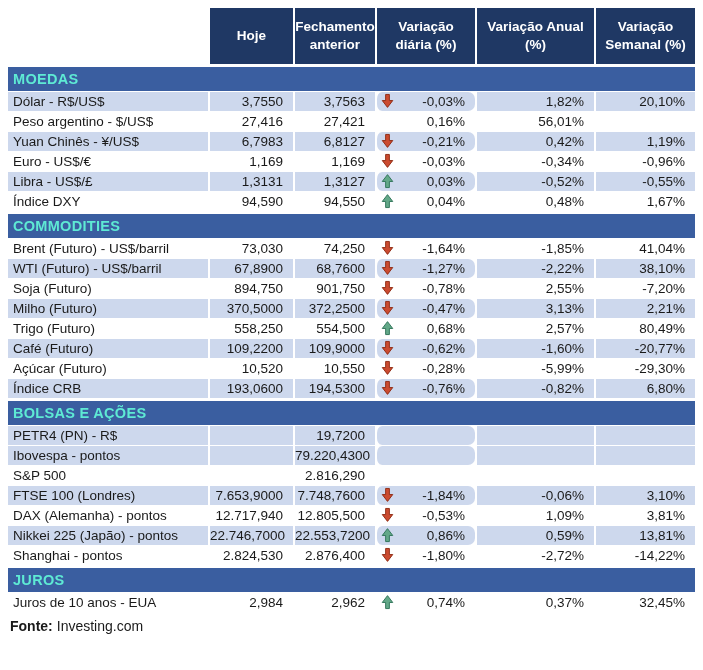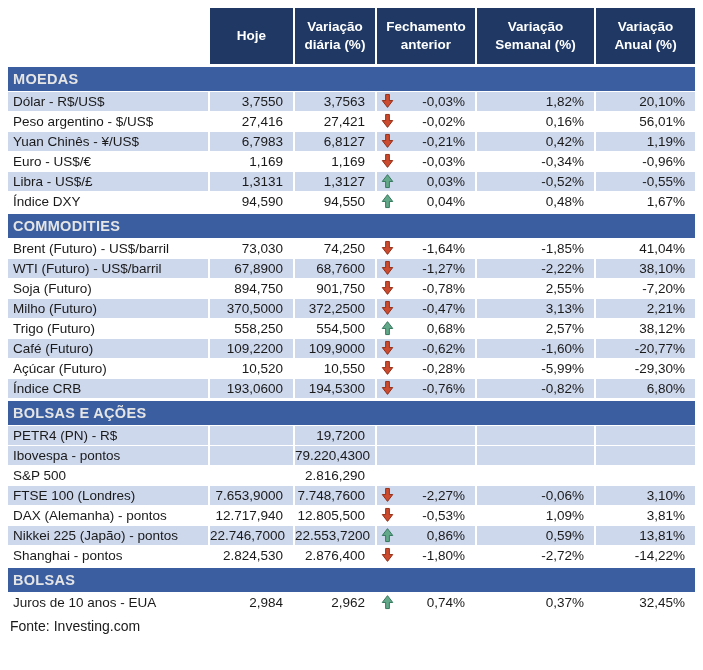--- a/index.html
+++ b/index.html
@@ -43,21 +43,21 @@
     padding:0 3px;
   }
   .corner{
     background:#ffffff;
   }
   
   .section-bar{
     margin-top:3px;
     height:24px;
     background:#3a5ea0;
-    color:#e5e5e5;
+    color:#5eead4;
     font-weight:bold;
     font-size:14.5px;
     letter-spacing:.3px;
     display:flex;
     align-items:center;
     padding-left:5px;
     width:682px;
   }
   
   .data-row{
@@ -73,48 +73,49 @@
   .shade-blue > div{ background:#cdd8ed; }
   .shade-white > div{ background:#ffffff; }
   .cell-label{ padding-left:5px; }
   .cell-num{ text-align:right; padding-right:10px; }
   .cell-diaria{
     display:flex;
     align-items:center;
     justify-content:flex-end;
     padding-right:10px;
     position:relative;
+    border-radius:7px;
   }
   .cell-diaria .arrow{
     position:absolute;
     left:3px;
     top:1px;
     display:flex;
     align-items:center;
   }
   
   .footer{
     margin-top:6px;
     padding-left:2px;
     font-size:14px;
   }
-  .footer .src-label{ font-weight:normal; margin-right:4px; }
+  .footer .src-label{ font-weight:bold; margin-right:4px; }
 </style>
 </head>
 <body>
 
 <div class="table-wrap">
 
   <div class="grid header-row">
     <div class="corner"></div>
     <div class="header-cell">Hoje</div>
+    <div class="header-cell">Fechamento anterior</div>
     <div class="header-cell">Variação diária (%)</div>
-    <div class="header-cell">Fechamento anterior</div>
+    <div class="header-cell">Variação Anual (%)</div>
     <div class="header-cell">Variação Semanal (%)</div>
-    <div class="header-cell">Variação Anual (%)</div>
   </div>
 
   <div id="table-body">
       <div class="section-bar">MOEDAS</div>
       <div class="grid data-row shade-blue">
         <div class="cell-label">Dólar - R$/US$</div>
         <div class="cell-num">3,7550</div>
         <div class="cell-num">3,7563</div>
         <div class="cell-diaria">
           <span class="arrow">
@@ -124,28 +125,20 @@
           </span>
           <span>-0,03%</span>
         </div>
         <div class="cell-num">1,82%</div>
         <div class="cell-num">20,10%</div>
       </div>
       <div class="grid data-row shade-white">
         <div class="cell-label">Peso argentino - $/US$</div>
         <div class="cell-num">27,416</div>
         <div class="cell-num">27,421</div>
-        <div class="cell-diaria">
-          <span class="arrow">
-            <svg width="15" height="16" viewBox="0 0 16 16">
-              <path d="M6 1h4v6.5h3.6L8 14.8 2.4 7.5H6z" fill="#cb4b30" stroke="#8e2b13" stroke-width="1" stroke-linejoin="round"></path>
-            </svg>
-          </span>
-          <span>-0,02%</span>
-        </div>
         <div class="cell-num">0,16%</div>
         <div class="cell-num">56,01%</div>
       </div>
       <div class="grid data-row shade-blue">
         <div class="cell-label">Yuan Chinês - ¥/US$</div>
         <div class="cell-num">6,7983</div>
         <div class="cell-num">6,8127</div>
         <div class="cell-diaria">
           <span class="arrow">
             <svg width="15" height="16" viewBox="0 0 16 16">
@@ -269,21 +262,21 @@
         <div class="cell-num">554,500</div>
         <div class="cell-diaria">
           <span class="arrow">
             <svg width="15" height="16" viewBox="0 0 16 16">
               <path d="M8 1.2 13.6 8.5H10V15H6V8.5H2.4z" fill="#63a888" stroke="#2e7257" stroke-width="1" stroke-linejoin="round"></path>
             </svg>
           </span>
           <span>0,68%</span>
         </div>
         <div class="cell-num">2,57%</div>
-        <div class="cell-num">38,12%</div>
+        <div class="cell-num">80,49%</div>
       </div>
       <div class="grid data-row shade-blue">
         <div class="cell-label">Café (Futuro)</div>
         <div class="cell-num">109,2200</div>
         <div class="cell-num">109,9000</div>
         <div class="cell-diaria">
           <span class="arrow">
             <svg width="15" height="16" viewBox="0 0 16 16">
               <path d="M6 1h4v6.5h3.6L8 14.8 2.4 7.5H6z" fill="#cb4b30" stroke="#8e2b13" stroke-width="1" stroke-linejoin="round"></path>
             </svg>
@@ -357,21 +350,21 @@
       <div class="grid data-row shade-blue">
         <div class="cell-label">FTSE 100 (Londres)</div>
         <div class="cell-num">7.653,9000</div>
         <div class="cell-num">7.748,7600</div>
         <div class="cell-diaria">
           <span class="arrow">
             <svg width="15" height="16" viewBox="0 0 16 16">
               <path d="M6 1h4v6.5h3.6L8 14.8 2.4 7.5H6z" fill="#cb4b30" stroke="#8e2b13" stroke-width="1" stroke-linejoin="round"></path>
             </svg>
           </span>
-          <span>-2,27%</span>
+          <span>-1,84%</span>
         </div>
         <div class="cell-num">-0,06%</div>
         <div class="cell-num">3,10%</div>
       </div>
       <div class="grid data-row shade-white">
         <div class="cell-label">DAX (Alemanha) - pontos</div>
         <div class="cell-num">12.717,940</div>
         <div class="cell-num">12.805,500</div>
         <div class="cell-diaria">
           <span class="arrow">
@@ -407,21 +400,21 @@
           <span class="arrow">
             <svg width="15" height="16" viewBox="0 0 16 16">
               <path d="M6 1h4v6.5h3.6L8 14.8 2.4 7.5H6z" fill="#cb4b30" stroke="#8e2b13" stroke-width="1" stroke-linejoin="round"></path>
             </svg>
           </span>
           <span>-1,80%</span>
         </div>
         <div class="cell-num">-2,72%</div>
         <div class="cell-num">-14,22%</div>
       </div>
-      <div class="section-bar">BOLSAS</div>
+      <div class="section-bar">JUROS</div>
       <div class="grid data-row shade-white">
         <div class="cell-label">Juros de 10 anos - EUA</div>
         <div class="cell-num">2,984</div>
         <div class="cell-num">2,962</div>
         <div class="cell-diaria">
           <span class="arrow">
             <svg width="15" height="16" viewBox="0 0 16 16">
               <path d="M8 1.2 13.6 8.5H10V15H6V8.5H2.4z" fill="#63a888" stroke="#2e7257" stroke-width="1" stroke-linejoin="round"></path>
             </svg>
           </span>

